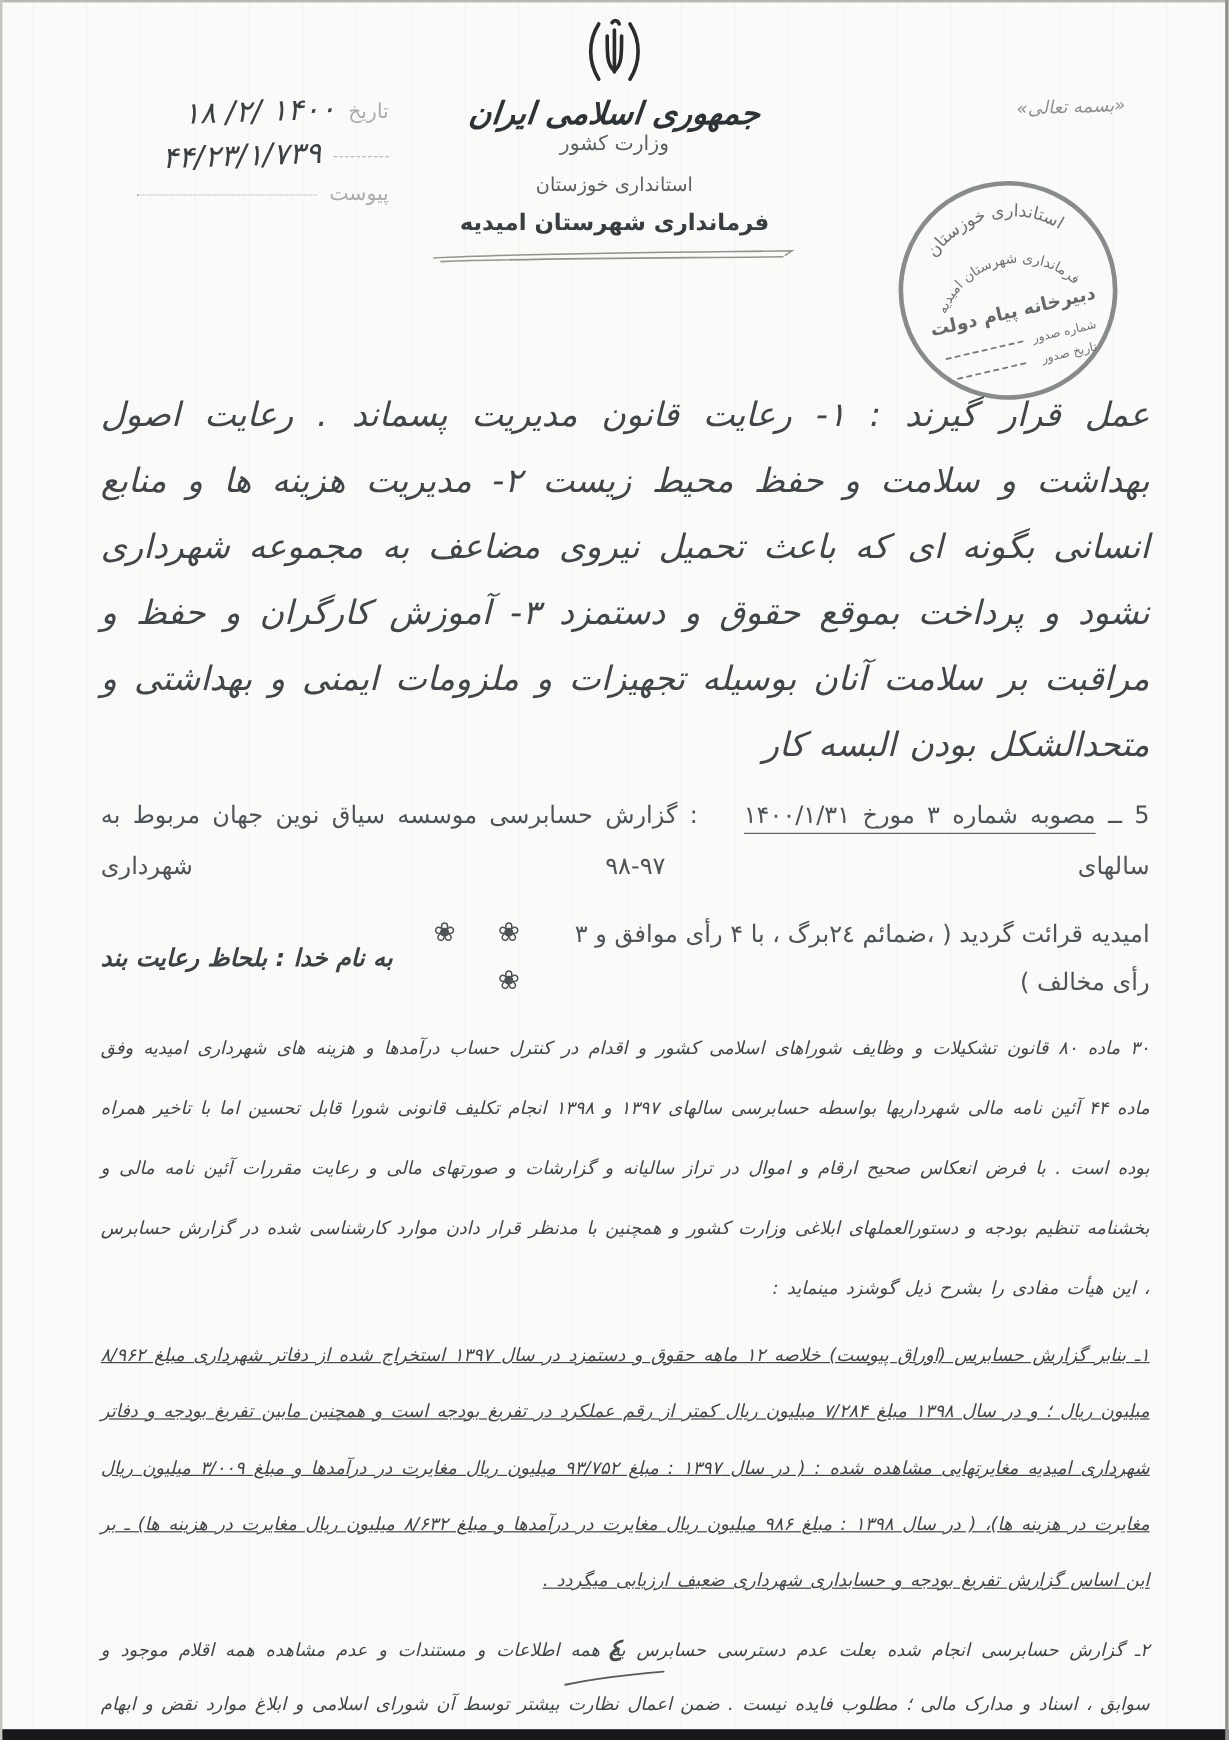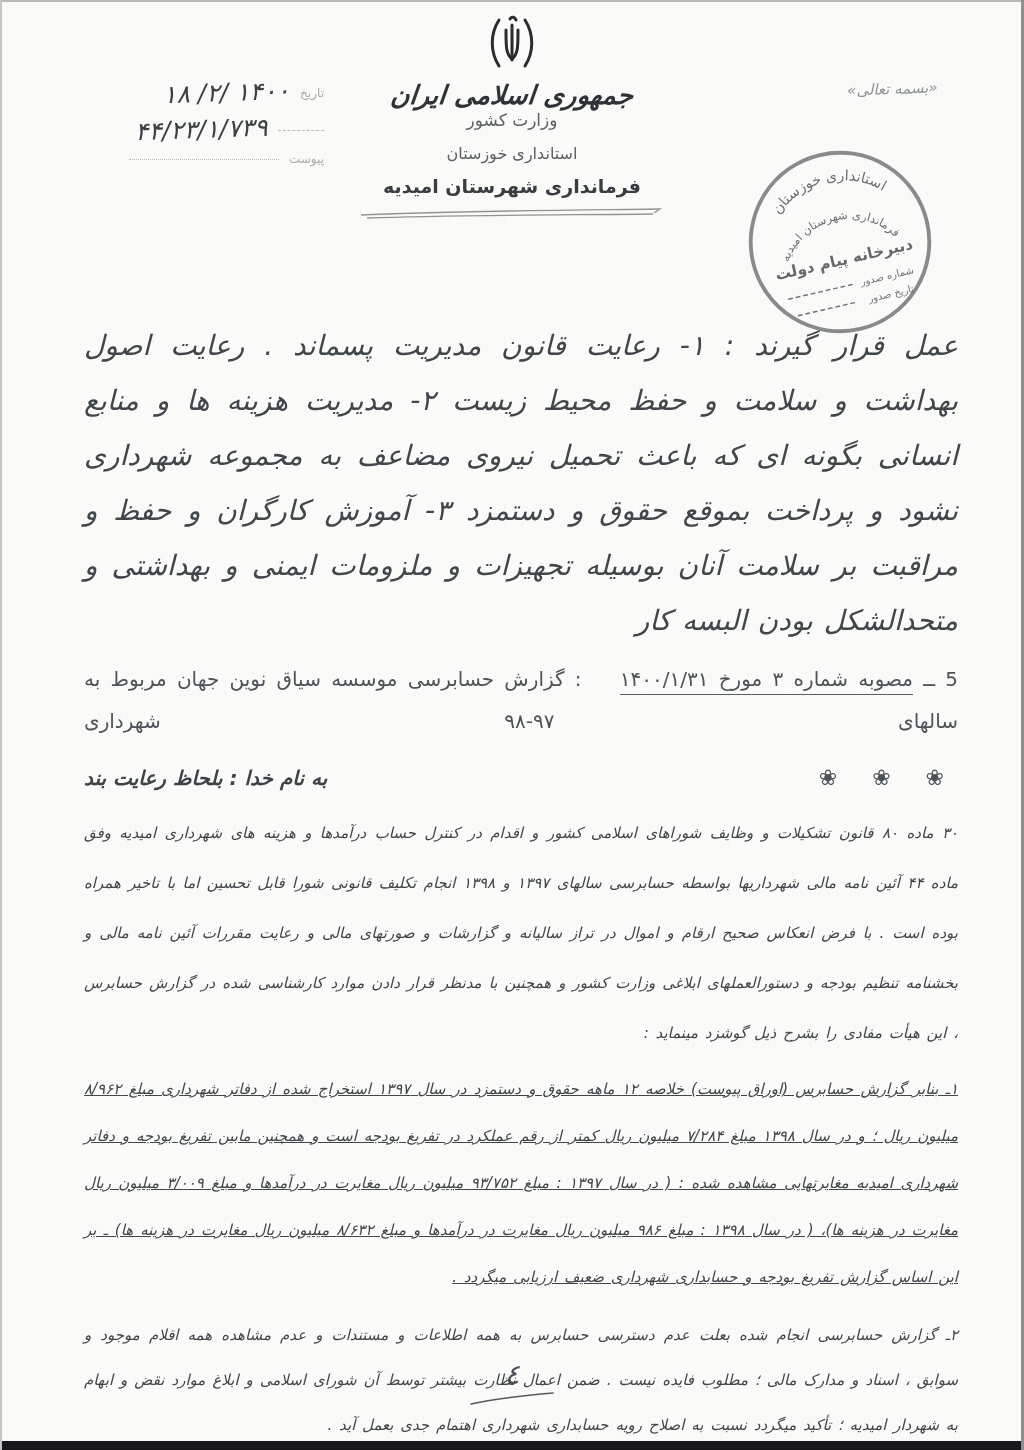--- a/index.html
+++ b/index.html
@@ -11,21 +11,21 @@
   }
   
   .edge-top{position:absolute;top:0;left:0;right:0;height:2px;background:#b9b9b2;}
   .edge-bottom{position:absolute;bottom:0;left:0;right:0;height:9px;background:#17171c;}
   .edge-left{position:absolute;top:0;bottom:0;left:0;width:2px;background:#c6c6c0;}
   .edge-right{position:absolute;top:0;bottom:0;right:0;width:3px;background:#8f8f89;}
 
   
   .meta-block{position:absolute;top:78px;left:74px;width:250px;direction:rtl;}
   .meta-row{display:flex;align-items:center;gap:10px;margin-bottom:8px;}
-  .meta-label{font-size:12px;color:#a9ada9;flex:0 0 auto;}
+  .meta-label{font-size:17px;color:#a9ada9;flex:0 0 auto;}
   .meta-value{font-size:25px;color:#3c4146;font-style:italic;transform:rotate(-2deg);white-space:nowrap;}
   .meta-dash{flex:0 0 46px;border-bottom:1px dashed #b9bdb9;height:1px;}
   .meta-dots{flex:0 0 150px;border-bottom:1px dotted #b3b7b3;height:1px;}
 
   
   .besmele{position:absolute;top:80px;right:86px;font-size:15px;color:#8d9294;font-style:italic;transform:rotate(-2deg);}
 
   
   .header-block{position:absolute;top:14px;left:50%;transform:translateX(-50%);text-align:center;width:420px;}
   .emblem{display:inline-block;}
@@ -131,20 +131,21 @@
   </div>
 
   <div class="body-block">
     <div class="hand">عمل قرار گیرند : ۱- رعایت قانون مدیریت پسماند . رعایت اصول بهداشت و سلامت و حفظ محیط زیست ۲- مدیریت هزینه ها و منابع انسانی بگونه ای که باعث تحمیل نیروی مضاعف به مجموعه شهرداری نشود و پرداخت بموقع حقوق و دستمزد ۳- آموزش کارگران و حفظ و مراقبت بر سلامت آنان بوسیله تجهیزات و ملزومات ایمنی و بهداشتی و متحدالشکل بودن البسه کار</div>
 
     <div class="typed res-line1">
       <span>5 ــ </span><span class="res-title-underline">مصوبه شماره ۳ مورخ ۱۴۰۰/۱/۳۱</span><span> : گزارش حسابرسی موسسه سیاق نوین جهان مربوط به سالهای ۹۷-۹۸ شهرداری</span>
     </div>
 
     <div class="res-line2">
+      <span class="typed">امیدیه قرائت گردید ( ،ضمائم ۲٤برگ ، با ۴ رأی موافق و ۳ رأی مخالف )</span>
       <span class="flowers">❀ ❀ ❀</span>
       <span class="hand-note">به نام خدا : بلحاظ رعایت بند</span>
     </div>
 
     <div class="hand-sm lh50 mt10">۳۰ ماده ۸۰ قانون تشکیلات و وظایف شوراهای اسلامی کشور و اقدام در کنترل حساب درآمدها و هزینه های شهرداری امیدیه وفق ماده ۴۴ آئین نامه مالی شهرداریها بواسطه حسابرسی سالهای ۱۳۹۷ و ۱۳۹۸ انجام تکلیف قانونی شورا قابل تحسین اما با تاخیر همراه بوده است . با فرض انعکاس صحیح ارقام و اموال در تراز سالیانه و گزارشات و صورتهای مالی و رعایت مقررات آئین نامه مالی و بخشنامه تنظیم بودجه و دستورالعملهای ابلاغی وزارت کشور و همچنین با مدنظر قرار دادن موارد کارشناسی شده در گزارش حسابرس ، این هیأت مفادی را بشرح ذیل گوشزد مینماید :</div>
     <div class="hand-sm lh47 mt8">۱ـ بنابر گزارش حسابرس (اوراق پیوست) خلاصه ۱۲ ماهه حقوق و دستمزد در سال ۱۳۹۷ استخراج شده از دفاتر شهرداری مبلغ ۸/۹۶۲ میلیون ریال ؛ و در سال ۱۳۹۸ مبلغ ۷/۲۸۴ میلیون ریال کمتر از رقم عملکرد در تفریغ بودجه است و همچنین مابین تفریغ بودجه و دفاتر شهرداری امیدیه مغایرتهایی مشاهده شده : ( در سال ۱۳۹۷ : مبلغ ۹۳/۷۵۲ میلیون ریال مغایرت در درآمدها و مبلغ ۳/۰۰۹ میلیون ریال مغایرت در هزینه ها)، ( در سال ۱۳۹۸ : مبلغ ۹۸۶ میلیون ریال مغایرت در درآمدها و مبلغ ۸/۶۳۲ میلیون ریال مغایرت در هزینه ها) ـ بر این اساس گزارش تفریغ بودجه و حسابداری شهرداری ضعیف ارزیابی میگردد .</div>
     <div class="hand-sm lh45 mt12">۲ـ گزارش حسابرسی انجام شده بعلت عدم دسترسی حسابرس به همه اطلاعات و مستندات و عدم مشاهده همه اقلام موجود و سوابق ، اسناد و مدارک مالی ؛ مطلوب فایده نیست . ضمن اعمال نظارت بیشتر توسط آن شورای اسلامی و ابلاغ موارد نقض و ابهام به شهردار امیدیه ؛ تأکید میگردد نسبت به اصلاح رویه حسابداری شهرداری اهتمام جدی بعمل آید .</div>
   </div>
 
   <div class="footer">

